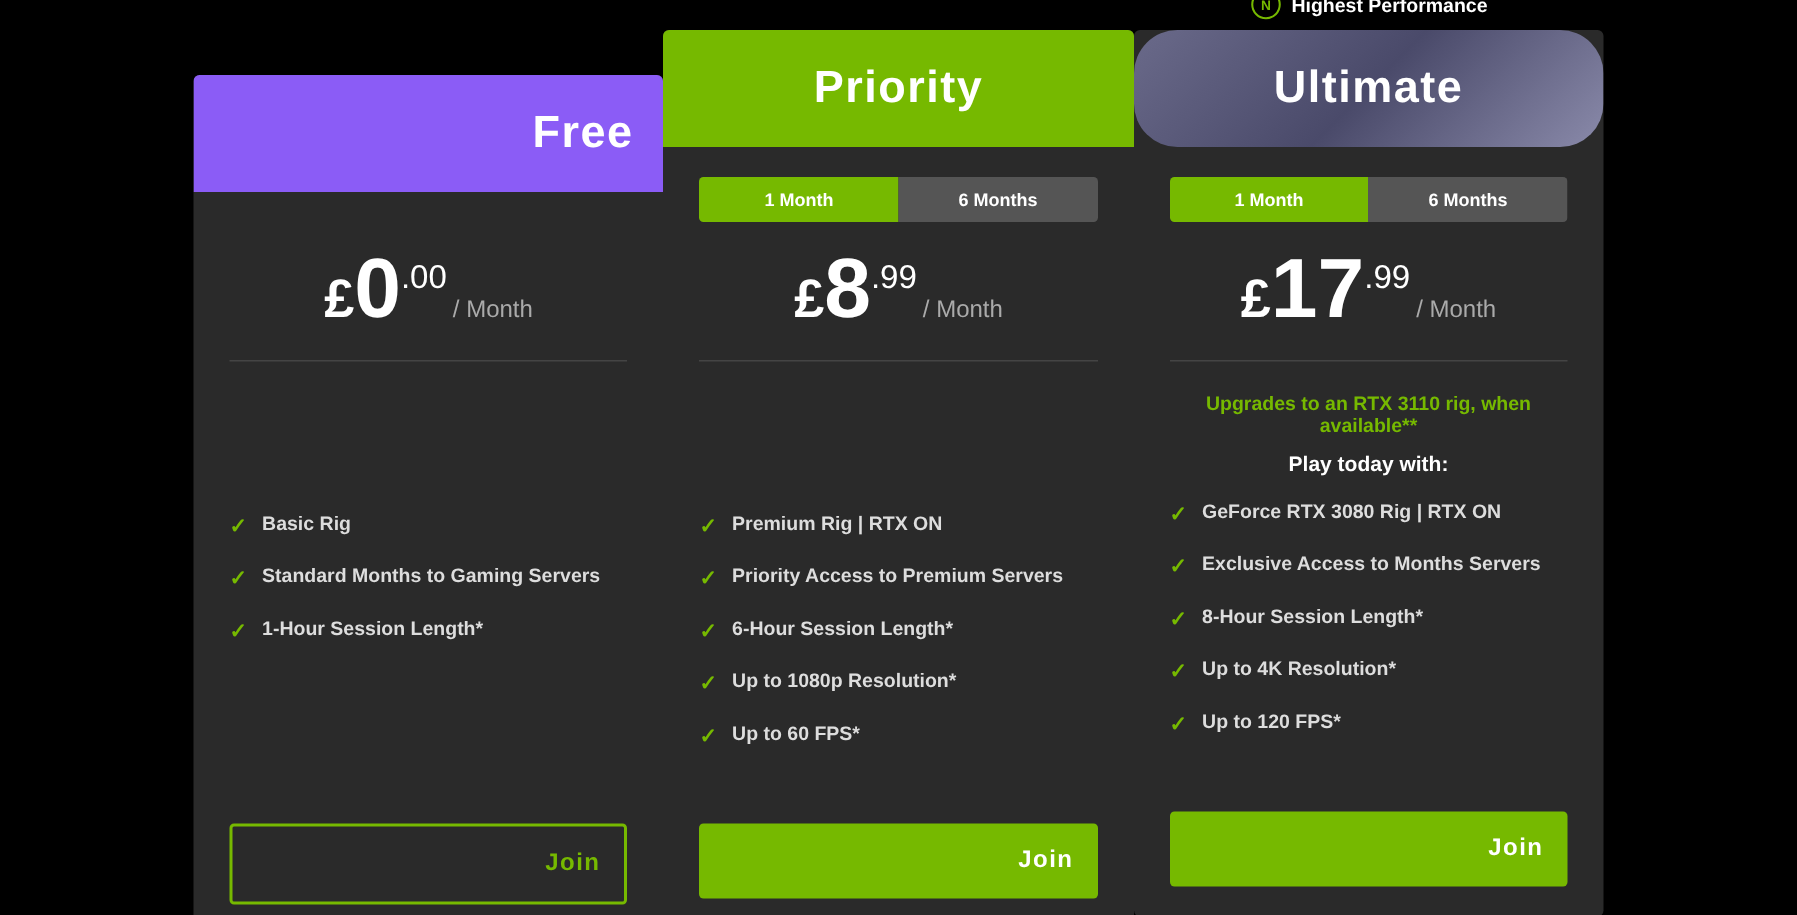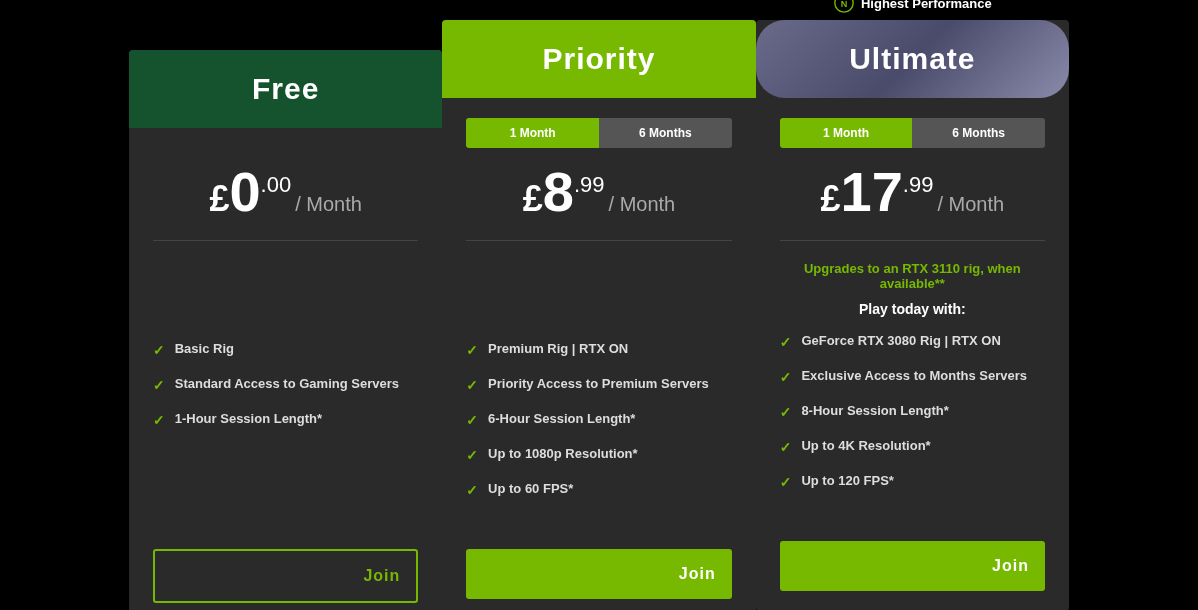--- a/index.html
+++ b/index.html
@@ -37,21 +37,22 @@
     }
     .card-ultimate {
       margin-top: 0;
     }
 
     .card-header {
       padding: 22px 20px;
       text-align: center;
     }
     .card-header-free {
-      background: #14532d;
+      background: #8b5cf6;
+      text-align: right;
     }
     .card-header-priority {
       background: #76b900;
     }
     .card-header-ultimate {
       background: linear-gradient(135deg, #6a6a8a 0%, #4a4a6a 50%, #8a8aaa 100%);
       border-radius: 29px;
     }
     .card-title {
       font-size: 30px;
@@ -110,21 +111,21 @@
       line-height: 1;
     }
     .price-decimal {
       font-size: 22px;
       font-weight: 400;
       color: #fff;
       align-self: flex-start;
       margin-top: 8px;
     }
     .price-period {
-      font-size: 20px;
+      font-size: 16px;
       color: #aaa;
       margin-left: 4px;
     }
 
     
     .features-list {
       list-style: none;
       margin-bottom: 28px;
       min-height: 180px;
     }
@@ -237,21 +238,21 @@
         </div>
       </div>
       <div class="spacer-area"></div>
       <ul class="features-list">
         <li class="feature-item">
           <span class="check-icon">✓</span>
           <span class="feature-text">Basic Rig</span>
         </li>
         <li class="feature-item">
           <span class="check-icon">✓</span>
-          <span class="feature-text">Standard Access to Gaming Servers</span>
+          <span class="feature-text">Standard Months to Gaming Servers</span>
         </li>
         <li class="feature-item">
           <span class="check-icon">✓</span>
           <span class="feature-text">1-Hour Session Length*</span>
         </li>
       </ul>
       <button class="join-btn">Join</button>
     </div>
   </div>
 

